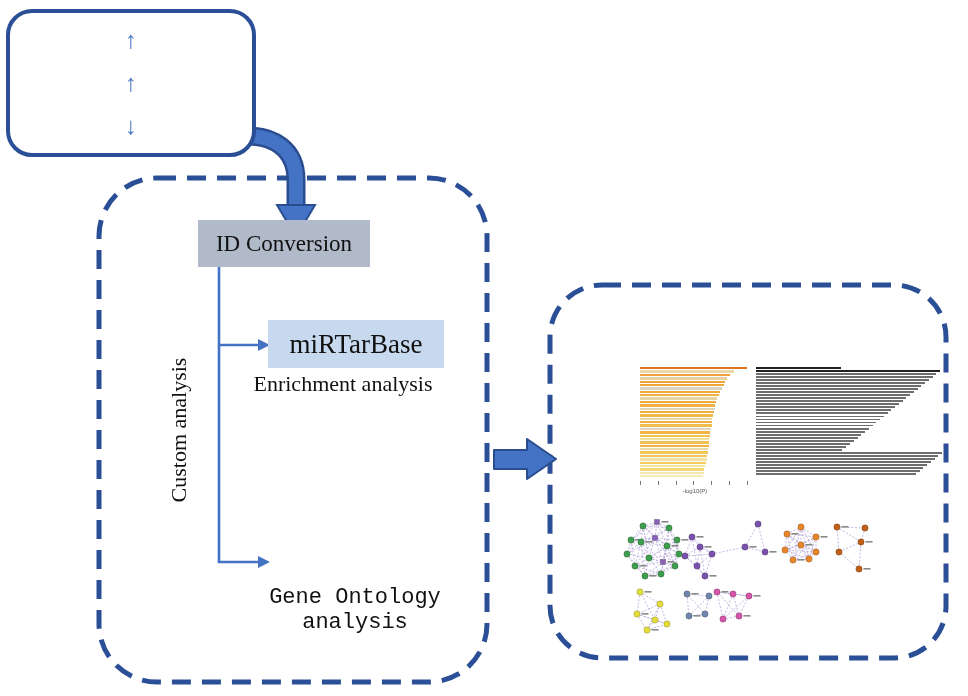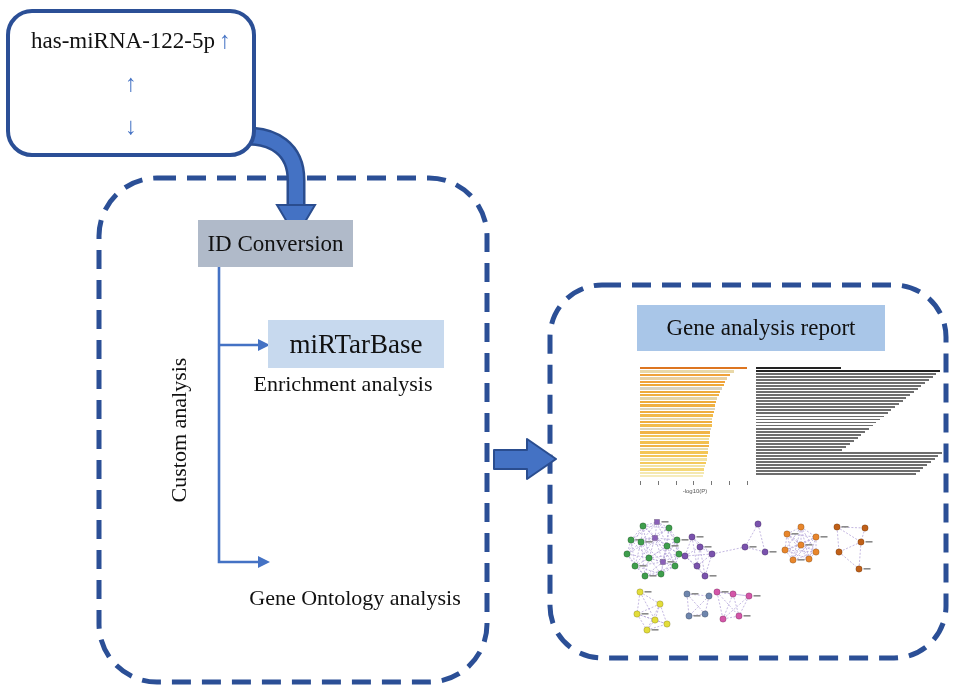--- a/index.html
+++ b/index.html
@@ -14,27 +14,27 @@
     display:flex;flex-direction:column;justify-content:space-around;
     padding:6px 10px;box-sizing:border-box;
   }
   .mirna-row{display:flex;align-items:center;justify-content:center;gap:4px;
     font-size:23px;line-height:1;}
   .mirna-arrow{color:#4472c4;font-size:24px;font-weight:bold;}
   .label-box{
     position:absolute;z-index:2;display:flex;align-items:center;justify-content:center;
     box-sizing:border-box;font-size:23px;
   }
-  .id-conversion{left:198px;top:220px;width:155px;height:47px;background:#b0bac9;}
+  .id-conversion{left:198px;top:220px;width:172px;height:47px;background:#b0bac9;}
   .mirtarbase{left:268px;top:320px;width:176px;height:48px;background:#c7d9ee;font-size:27px;}
   .metascape{left:268px;top:536px;width:190px;height:46px;background:#93a9d9;font-size:25px;letter-spacing:1px;}
   .report-title{left:637px;top:305px;width:248px;height:46px;background:#a9c6e8;}
   .plain-label{position:absolute;z-index:2;text-align:center;font-size:22px;}
   .enrichment{left:228px;top:371px;width:230px;}
-  .gene-ontology{left:220px;top:585px;width:270px;}
+  .gene-ontology{left:220px;top:585px;width:270px;font-family:Liberation Mono, monospace;}
   .custom-analysis{
     position:absolute;left:44px;top:415px;width:270px;height:30px;z-index:2;
     transform:rotate(-90deg);text-align:center;font-size:22px;line-height:30px;
   }
   
   .report-chart{position:absolute;left:638px;top:366px;width:308px;height:132px;z-index:2;}
   .bars{position:absolute;left:2px;top:1px;width:110px;}
   .bars .bar{height:2.45px;margin-bottom:0.95px;}
   .terms{position:absolute;left:118px;top:1px;width:188px;}
   .terms .tline{height:1.9px;margin-bottom:1.15px;background:#4a4a4a;opacity:0.8;}
@@ -64,38 +64,36 @@
       <path d="M219 345 L258 345" fill="none" stroke="#4472c4" stroke-width="2.6"></path>
       <polygon points="258,339 258,351 270,345" fill="#4472c4"></polygon>
       <polygon points="258,556 258,568 270,562" fill="#4472c4"></polygon>
     </g>
 
     <polygon points="494,450 527,450 527,439 556,459 527,479 527,469 494,469" fill="#4472c4" stroke="#2a4d8f" stroke-width="2" stroke-linejoin="round"></polygon>
   </svg>
 
   <div class="mirna-box">
     <div class="mirna-row">
-      <span>has-miRNA-122-5p</span>
       <span class="mirna-arrow">↑</span>
     </div>
     <div class="mirna-row">
       <span class="mirna-arrow">↑</span>
     </div>
     <div class="mirna-row">
       <span class="mirna-arrow">↓</span>
     </div>
   </div>
 
   <div class="label-box id-conversion">ID Conversion</div>
   <div class="custom-analysis">Custom analysis</div>
   <div class="label-box mirtarbase">miRTarBase</div>
   <div class="plain-label enrichment">Enrichment analysis</div>
   <div class="plain-label gene-ontology">Gene Ontology analysis</div>
 
-  <div class="label-box report-title">Gene analysis report</div>
 
   <div class="report-chart">
     <div class="bars">
         <div class="bar" style="width: 97.1429%; background: rgb(221, 117, 32);"></div>
         <div class="bar" style="width: 85.7143%; background: rgb(233, 216, 168);"></div>
         <div class="bar" style="width: 82.1429%; background: rgb(240, 162, 58);"></div>
         <div class="bar" style="width: 79.2857%; background: rgb(233, 208, 160);"></div>
         <div class="bar" style="width: 77.1429%; background: rgb(240, 162, 58);"></div>
         <div class="bar" style="width: 76.4286%; background: rgb(239, 168, 56);"></div>
         <div class="bar" style="width: 74.2857%; background: rgb(216, 210, 192);"></div>

